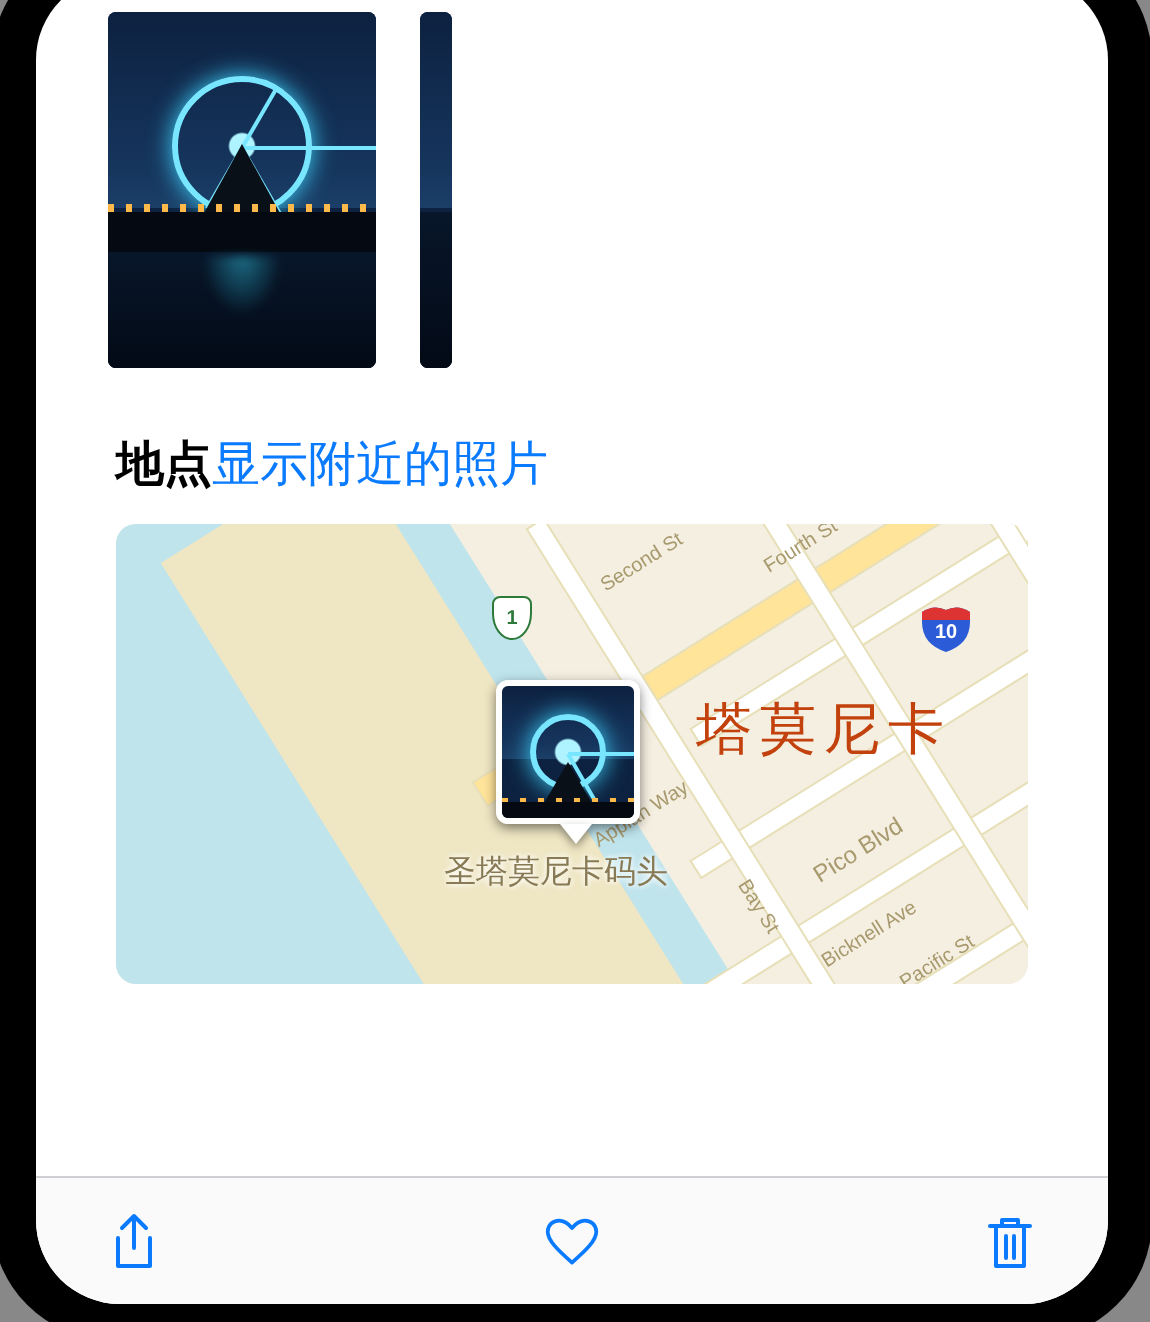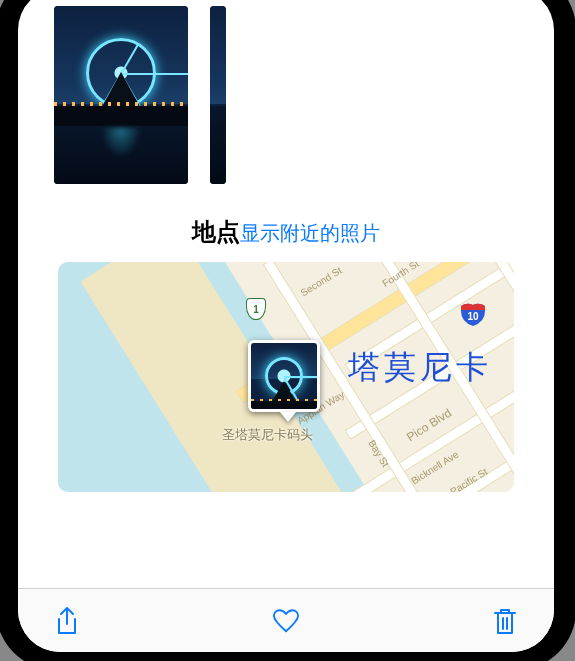--- a/index.html
+++ b/index.html
@@ -54,23 +54,23 @@
   .water{
     position:absolute;left:0;right:0;top:120px;bottom:0;
     background:linear-gradient(#08162a,#030a16);
   }
   .refl{
     position:absolute;left:50%;top:122px;width:40px;height:30px;margin-left:-20px;
     background:radial-gradient(ellipse at top,#2aa8c4 0%,transparent 70%);
     opacity:.6;filter:blur(2px);
   }
   
-  .section-hdr{display:flex;align-items:baseline;justify-content:center;padding:22px 40px 14px 40px;}
+  .section-hdr{display:flex;align-items:baseline;justify-content:flex-start;padding:22px 40px 14px 40px;}
   .section-title{font-size:24px;font-weight:600;color:#000;}
-  .section-link{font-size:20px;color:#0a7bff;}
+  .section-link{font-size:24px;color:#0a7bff;}
   .map{
     margin:0 40px;height:230px;border-radius:10px;position:relative;overflow:hidden;
     background:#f4efe1;
   }
   .ocean{position:absolute;left:-60px;top:-40px;width:300px;height:400px;background:#bfe4ec;transform:rotate(-32deg);}
   .beach{position:absolute;left:120px;top:-40px;width:110px;height:400px;background:#efe6c3;transform:rotate(-32deg);}
   .road{position:absolute;height:9px;background:#fff;box-shadow:0 0 0 1px #e7dfb8;}
   .road.main{left:140px;top:-20px;width:560px;transform:rotate(-32deg);height:13px;background:#ffe49a;}
   .road.r1{left:260px;top:-4px;width:400px;transform:rotate(-32deg);}
   .road.r2{left:260px;top:62px;width:400px;transform:rotate(-32deg);}
@@ -79,22 +79,22 @@
   .road.v1{left:200px;top:60px;width:340px;transform:rotate(58deg);}
   .road.v2{left:130px;top:140px;width:340px;transform:rotate(58deg);}
   .road.v3{left:270px;top:-10px;width:340px;transform:rotate(58deg);}
   .street{position:absolute;font-size:10px;color:#a89a6e;white-space:nowrap;}
   .pin{
     position:absolute;left:190px;top:78px;width:72px;height:72px;border:3px solid #fff;border-radius:6px;overflow:hidden;
     box-shadow:0 2px 6px rgba(0,0,0,.5);
   }
   .pin .thumb-inner{position:absolute;inset:0;}
   .pin-tip{position:absolute;left:222px;top:150px;width:0;height:0;border-left:8px solid transparent;border-right:8px solid transparent;border-top:10px solid #fff;filter:drop-shadow(0 2px 2px rgba(0,0,0,.4));}
-  .pin-caption{position:absolute;left:164px;top:164px;font-size:13px;color:#877a54;text-shadow:0 0 3px #fff,0 0 3px #fff;white-space:nowrap;}
-  .city{position:absolute;left:290px;top:84px;font-size:32px;color:#1d4ed8;letter-spacing:4px;font-weight:400;white-space:nowrap;}
+  .pin-caption{position:absolute;left:164px;top:164px;font-size:16px;color:#877a54;text-shadow:0 0 3px #fff,0 0 3px #fff;white-space:nowrap;}
+  .city{position:absolute;left:290px;top:84px;font-size:28px;color:#c2410c;letter-spacing:4px;font-weight:400;white-space:nowrap;}
   .shield{position:absolute;display:flex;align-items:center;justify-content:center;font-size:10px;font-weight:700;}
   .shield.ca{left:188px;top:36px;width:20px;height:22px;background:#fff;color:#2d7a3b;border:1px solid #2d7a3b;border-radius:4px 4px 50% 50%/4px 4px 60% 60%;}
   .shield.us{left:402px;top:40px;width:26px;height:24px;}
   .shield.us svg{width:26px;height:24px;display:block;}
   .shield.us span{position:absolute;color:#fff;left:0;right:0;top:9px;text-align:center;font-size:10px;}
   
   .toolbar{
     position:absolute;left:0;right:0;bottom:0;height:64px;border-top:1px solid #d0d0d4;
     background:#fafafa;display:flex;align-items:center;justify-content:space-between;
     padding:0 34px;

